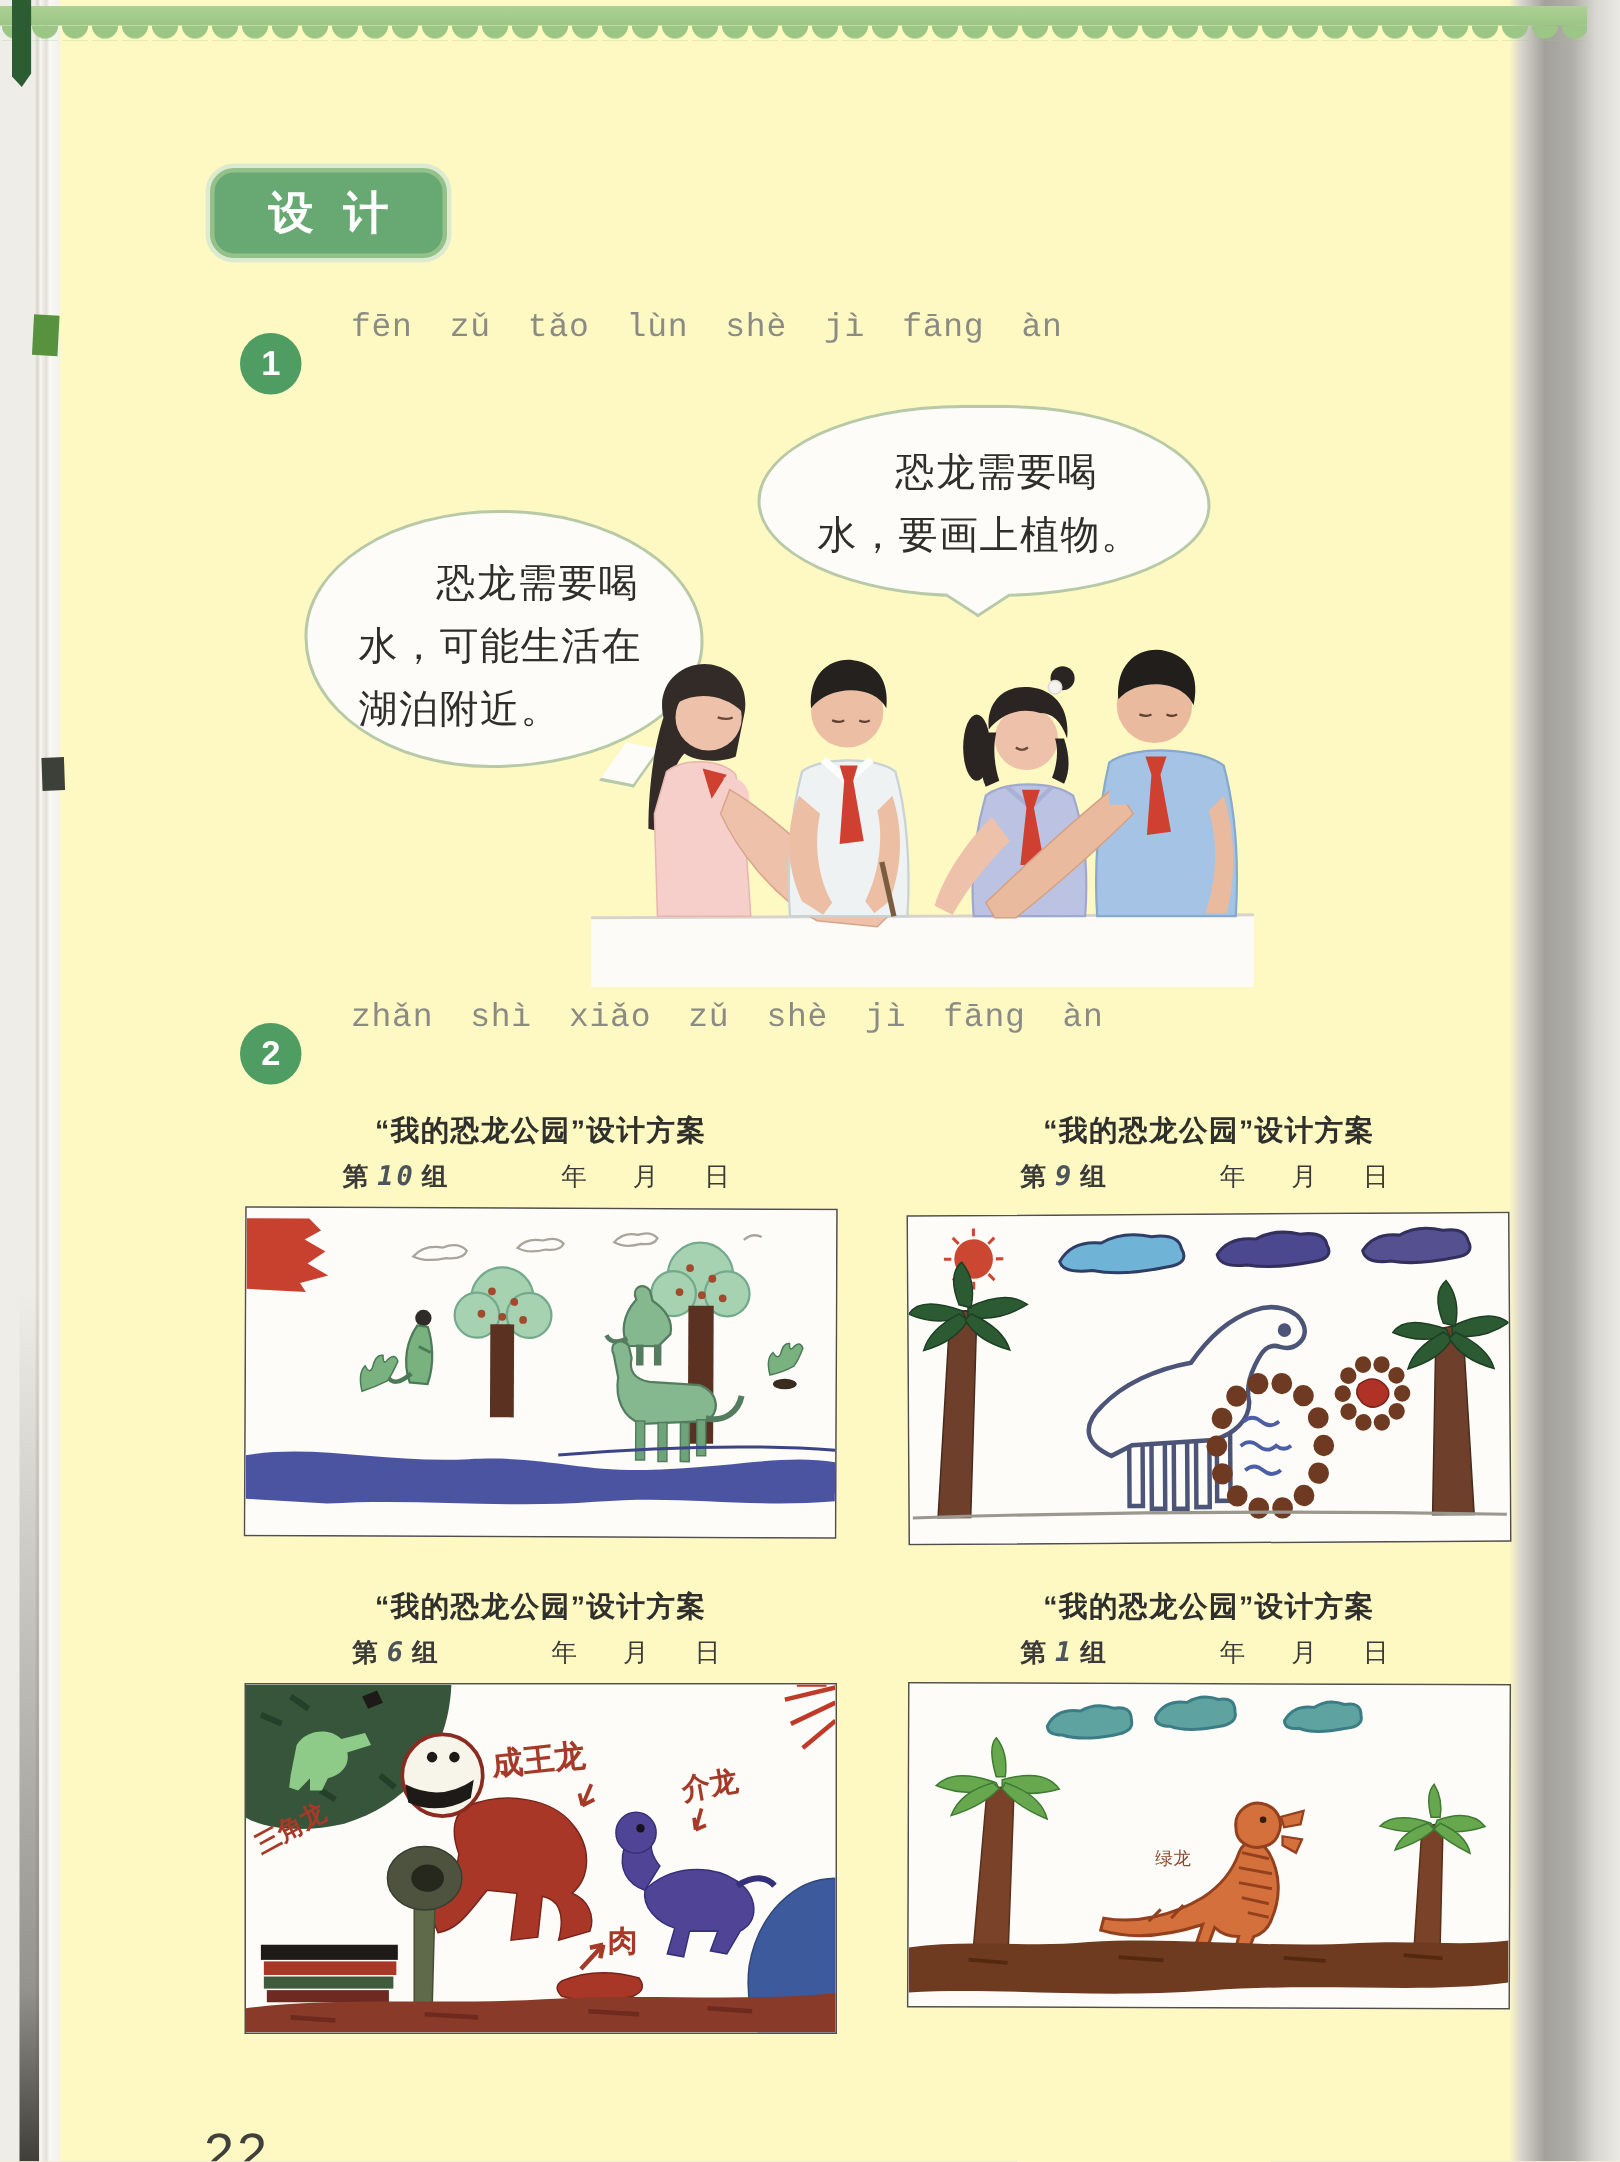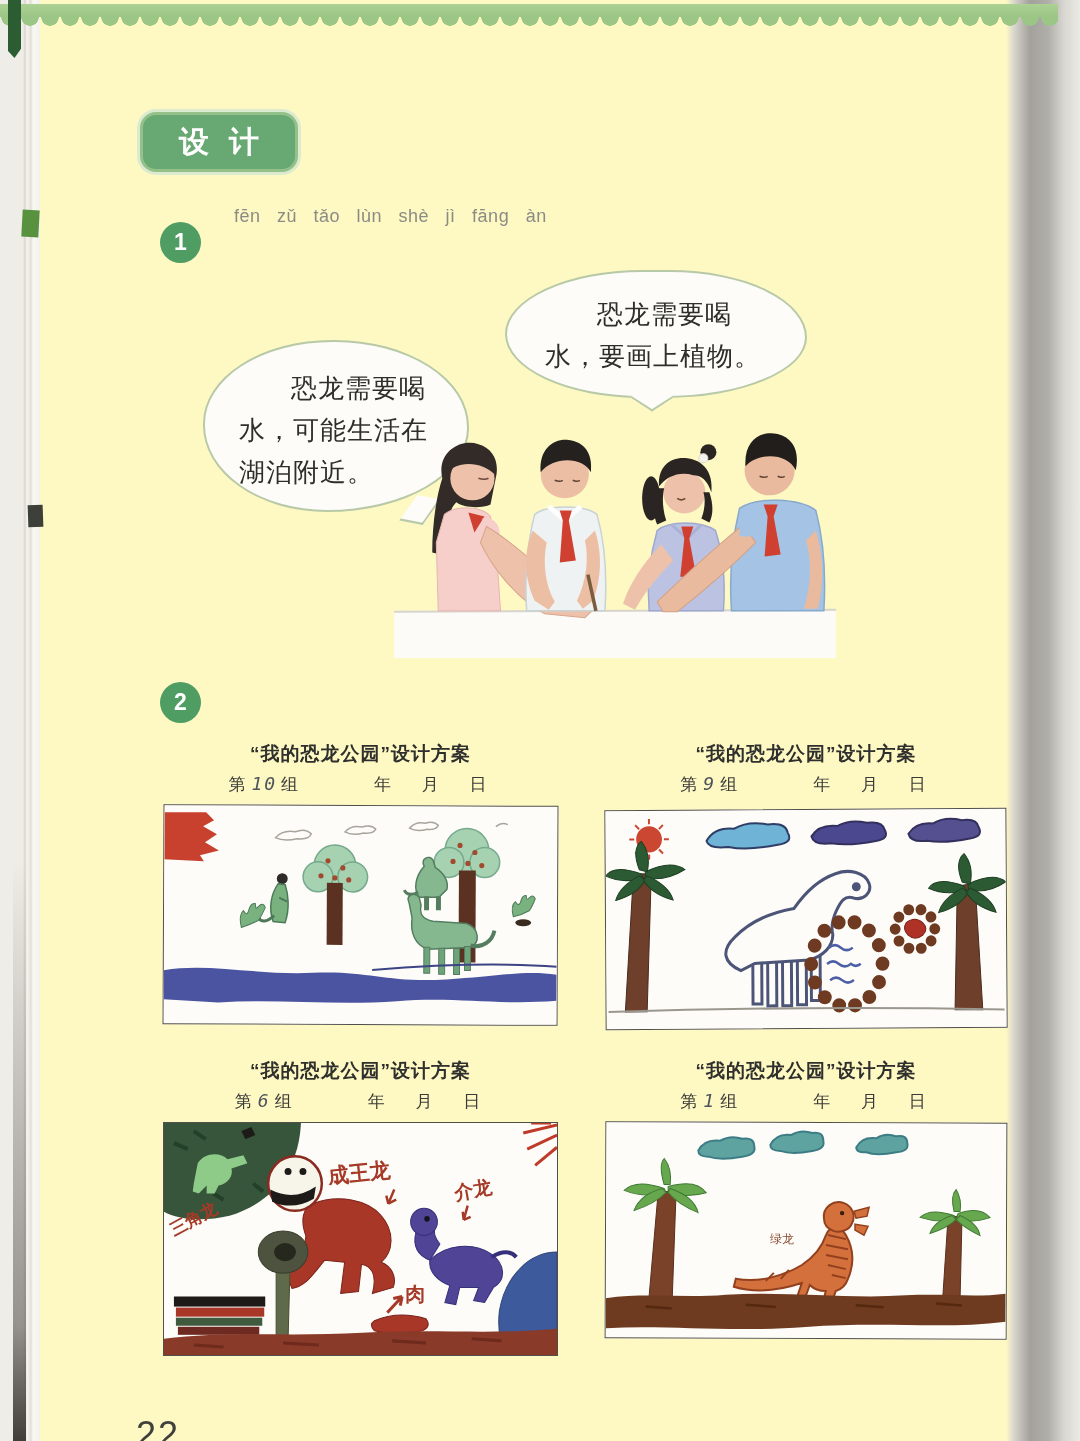--- a/index.html
+++ b/index.html
@@ -21,21 +21,21 @@
     clip-path:polygon(0 0,100% 0,100% 84%,50% 100%,0 88%);}
   
   .badge{position:absolute;left:140px;top:112px;width:152px;height:54px;background:#68a873;
     border:3px solid #94c089;border-radius:16px;box-shadow:0 0 0 3px #dcebcf;
     display:flex;align-items:center;justify-content:center;}
   .badge span{color:#fff;font-size:30px;font-weight:bold;letter-spacing:20px;padding-left:20px;}
   
   .step-circle{position:absolute;width:41px;height:41px;border-radius:50%;background:#4f9d62;
     color:#fff;font-size:23px;font-weight:bold;display:flex;align-items:center;justify-content:center;}
   .c1{left:160px;top:222px;} .c2{left:160px;top:682px;}
-  .pinyin{position:absolute;font-family:Liberation Sans, sans-serif;font-size:18px;color:#8b8b85;
+  .pinyin{position:absolute;font-family:Liberation Mono, monospace;font-size:22px;color:#8b8b85;
     word-spacing:11px;letter-spacing:.5px;white-space:nowrap;}
   .p1{left:234px;top:206px;} .p2{left:234px;top:666px;}
   .cn-line{position:absolute;font-family:"Liberation Serif","DejaVu Serif",serif;font-size:30px;
     color:#3d3d39;letter-spacing:13px;white-space:nowrap;}
   .t1{left:233px;top:228px;} .t2{left:233px;top:688px;}
   
   .bubble{position:absolute;background:#fdfcf8;border:2px solid #b8c9a7;}
   .bubble p{margin:0;font-family:"Liberation Serif","DejaVu Serif",serif;font-size:26px;color:#2e2e2b;
     letter-spacing:1px;line-height:1.62;text-indent:2em;word-break:break-all;}
   .b1{left:203px;top:340px;width:262px;height:168px;border-radius:50% 52% 55% 48%/50% 52% 50% 52%;}
@@ -48,21 +48,21 @@
     border-right:2px solid #b8c9a7;border-bottom:2px solid #b8c9a7;}
   .tail1{right:34px;bottom:-13px;transform:skewX(-28deg) rotate(10deg);}
   .tail2{left:132px;bottom:-14px;transform:rotate(45deg) skew(-12deg,-12deg);}
   .tail3{left:30px;bottom:-13px;transform:rotate(68deg) skew(-10deg,-10deg);}
   
   .photo{position:absolute;left:393px;top:412px;width:444px;height:246px;}
   
   .plan{position:absolute;}
   .plan-title{text-align:center;font-size:19px;font-weight:bold;color:#2f2f2d;letter-spacing:1px;}
   .plan-meta{display:flex;justify-content:center;gap:74px;margin-top:6px;font-size:17px;color:#3a3a38;}
-  .grp{letter-spacing:2px;} .date{letter-spacing:6px;word-spacing:14px;}
+  .grp{letter-spacing:2px;font-weight:bold;} .date{letter-spacing:6px;word-spacing:14px;}
   .hand{font-family:"DejaVu Sans Mono",monospace;font-style:italic;font-size:18px;color:#4c545c;padding:0 4px;}
   .art{margin-top:9px;border:1.6px solid #514f4a;background:#fdfcf8;overflow:hidden;}
   .pc1{left:163px;top:741px;width:395px;} .pc1 .art{height:218px;transform:rotate(.25deg);}
   .pc2{left:605px;top:741px;width:402px;} .pc2 .art{height:218px;margin-top:13px;transform:rotate(-.35deg);}
   .pc3{left:163px;top:1058px;width:395px;} .pc3 .art{height:232px;}
   .pc4{left:605px;top:1058px;width:402px;} .pc4 .art{height:215px;transform:rotate(.2deg);}
   .art svg{display:block;width:100%;height:100%;}
   .art text{font-family:"Liberation Serif","DejaVu Serif",serif;}
   
   .page-num{position:absolute;left:136px;top:1414px;font-size:36px;color:#3f3f3c;letter-spacing:2px;}
@@ -142,20 +142,21 @@
       <path d="M364 64 q5 2 8 0 M382 64 q4 2 7 0" stroke="#5d4030" stroke-width="1.5" fill="none"></path>
       <path d="M344 96 C336 130 334 168 336 198 L428 198 C430 164 428 128 420 98 C404 86 360 84 344 96 Z" fill="#a5c3e4" stroke="#87a9cc" stroke-width="1.5"></path>
       <path d="M368 92 L382 92 L378 104 L372 104 Z M372 104 L378 104 L385 142 L369 144 Z" fill="#cf4030"></path>
       <path d="M348 112 C316 138 284 168 262 189 L268 199 L282 199 C306 180 338 152 360 130 Z" fill="#eaba9e" stroke="#d4a183"></path>
       <path d="M344 104 C356 100 364 110 360 124 L344 124 Z" fill="#a5c3e4"></path>
       <path d="M420 118 C428 144 428 172 422 196 L408 196 C416 172 416 146 410 128 Z" fill="#eaba9e"></path>
     </g>
   </svg>
 
   <div class="step-circle c2">2</div>
+  <div class="pinyin p2">zhǎn shì xiǎo zǔ shè jì fāng àn</div>
 
   <div class="plan pc1">
     <div class="plan-title">“我的恐龙公园”设计方案</div>
     <div class="plan-meta">
       <span class="grp"><span>第</span><span class="hand">10</span><span>组</span></span>
       <span class="date">年 月 日</span>
     </div>
     <div class="art">
       <svg viewBox="0 0 396 218" preserveAspectRatio="none">
         <rect width="396" height="218" fill="#fdfcf8"></rect>

